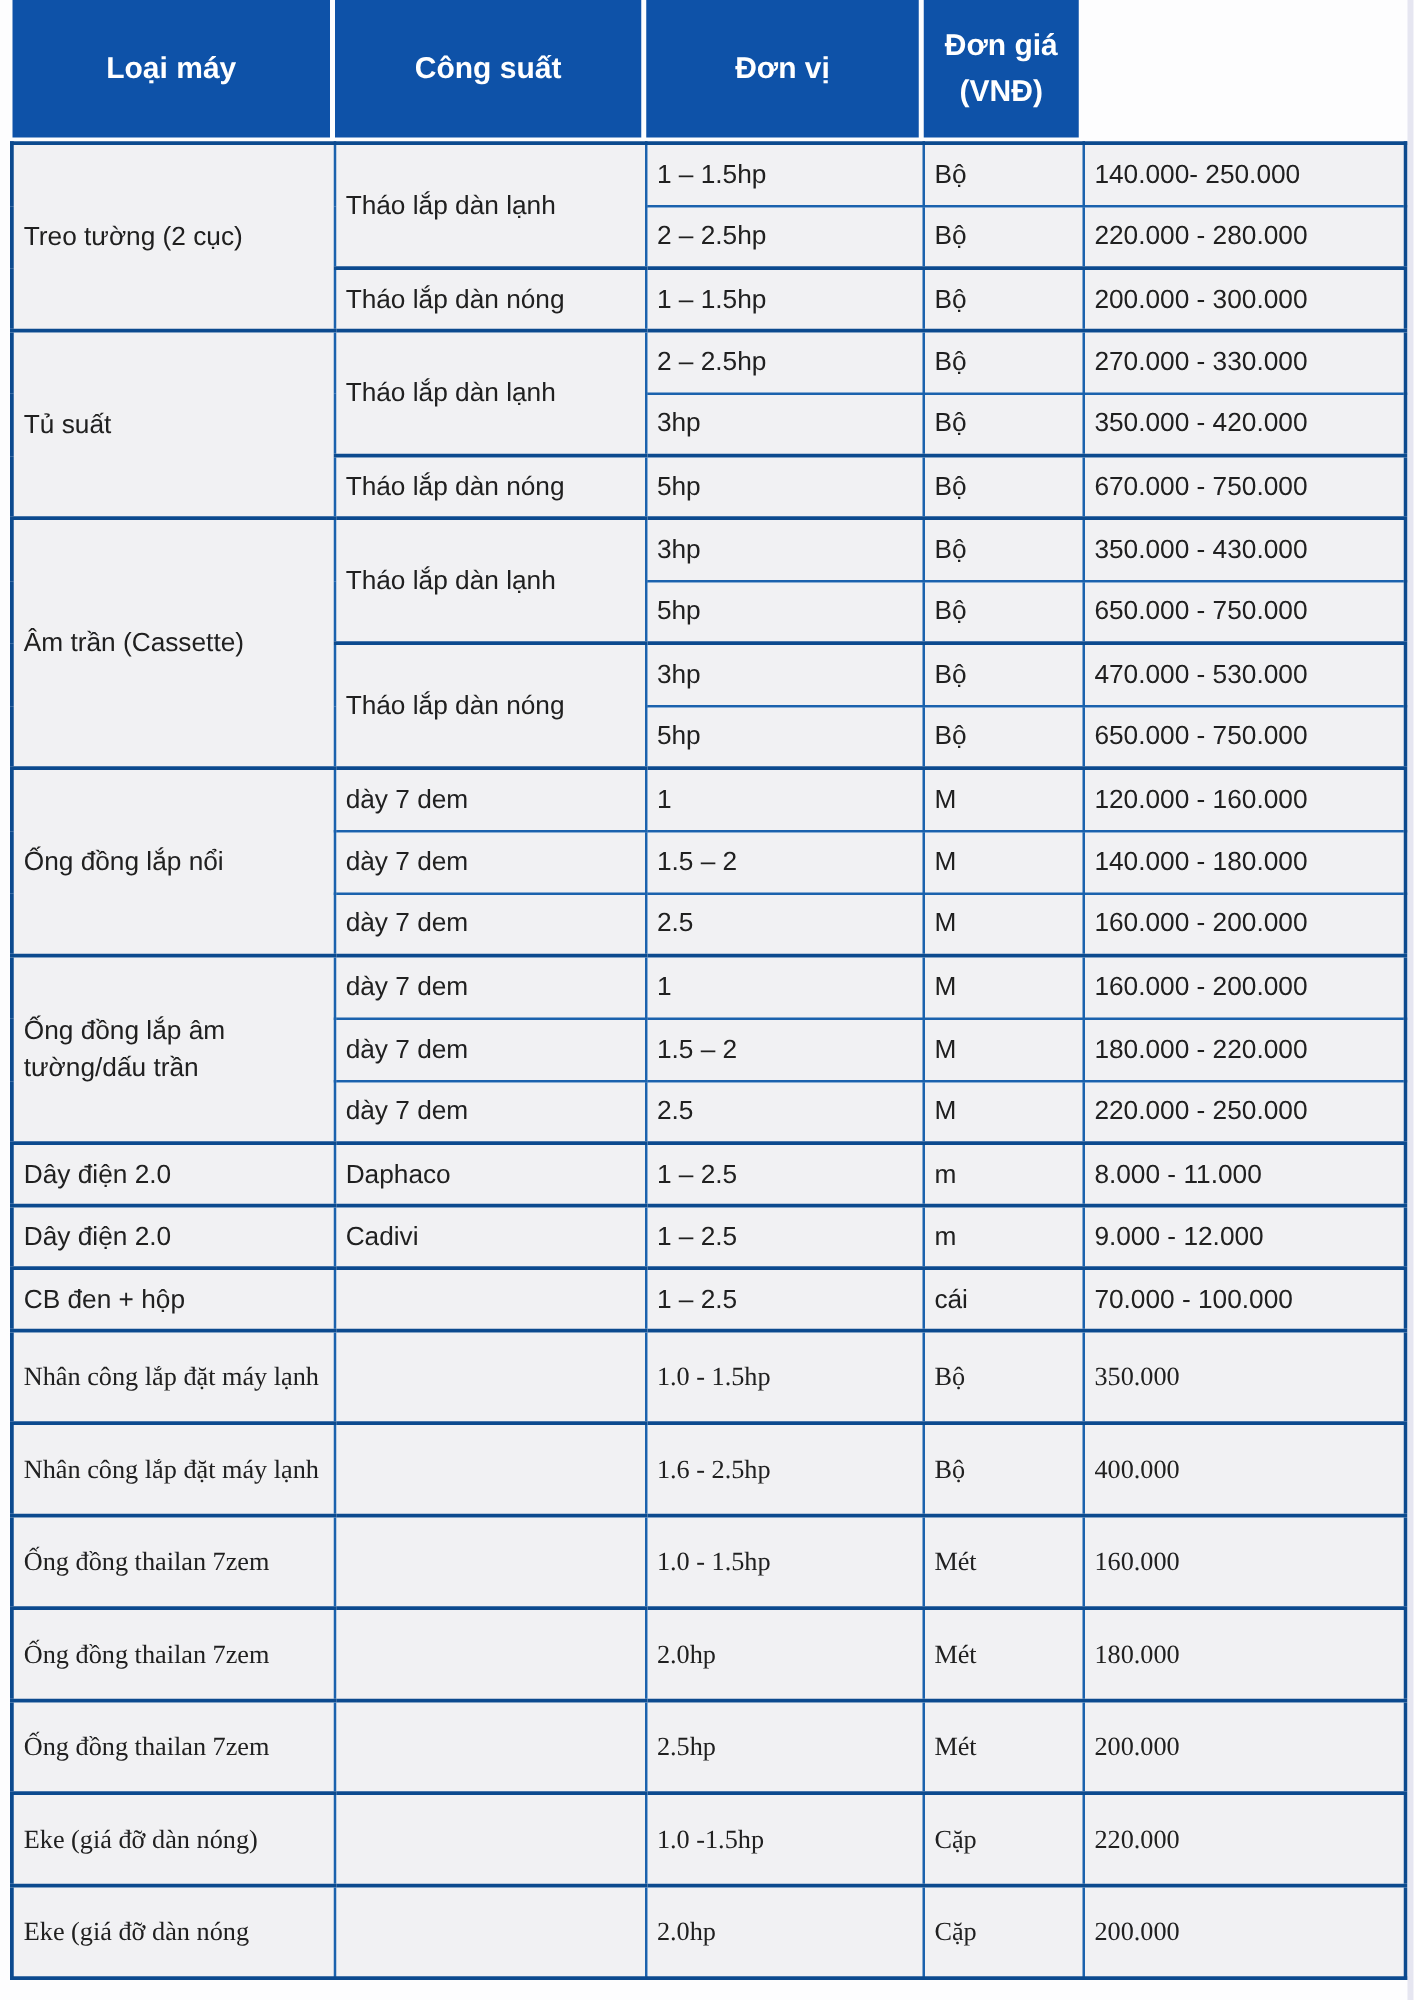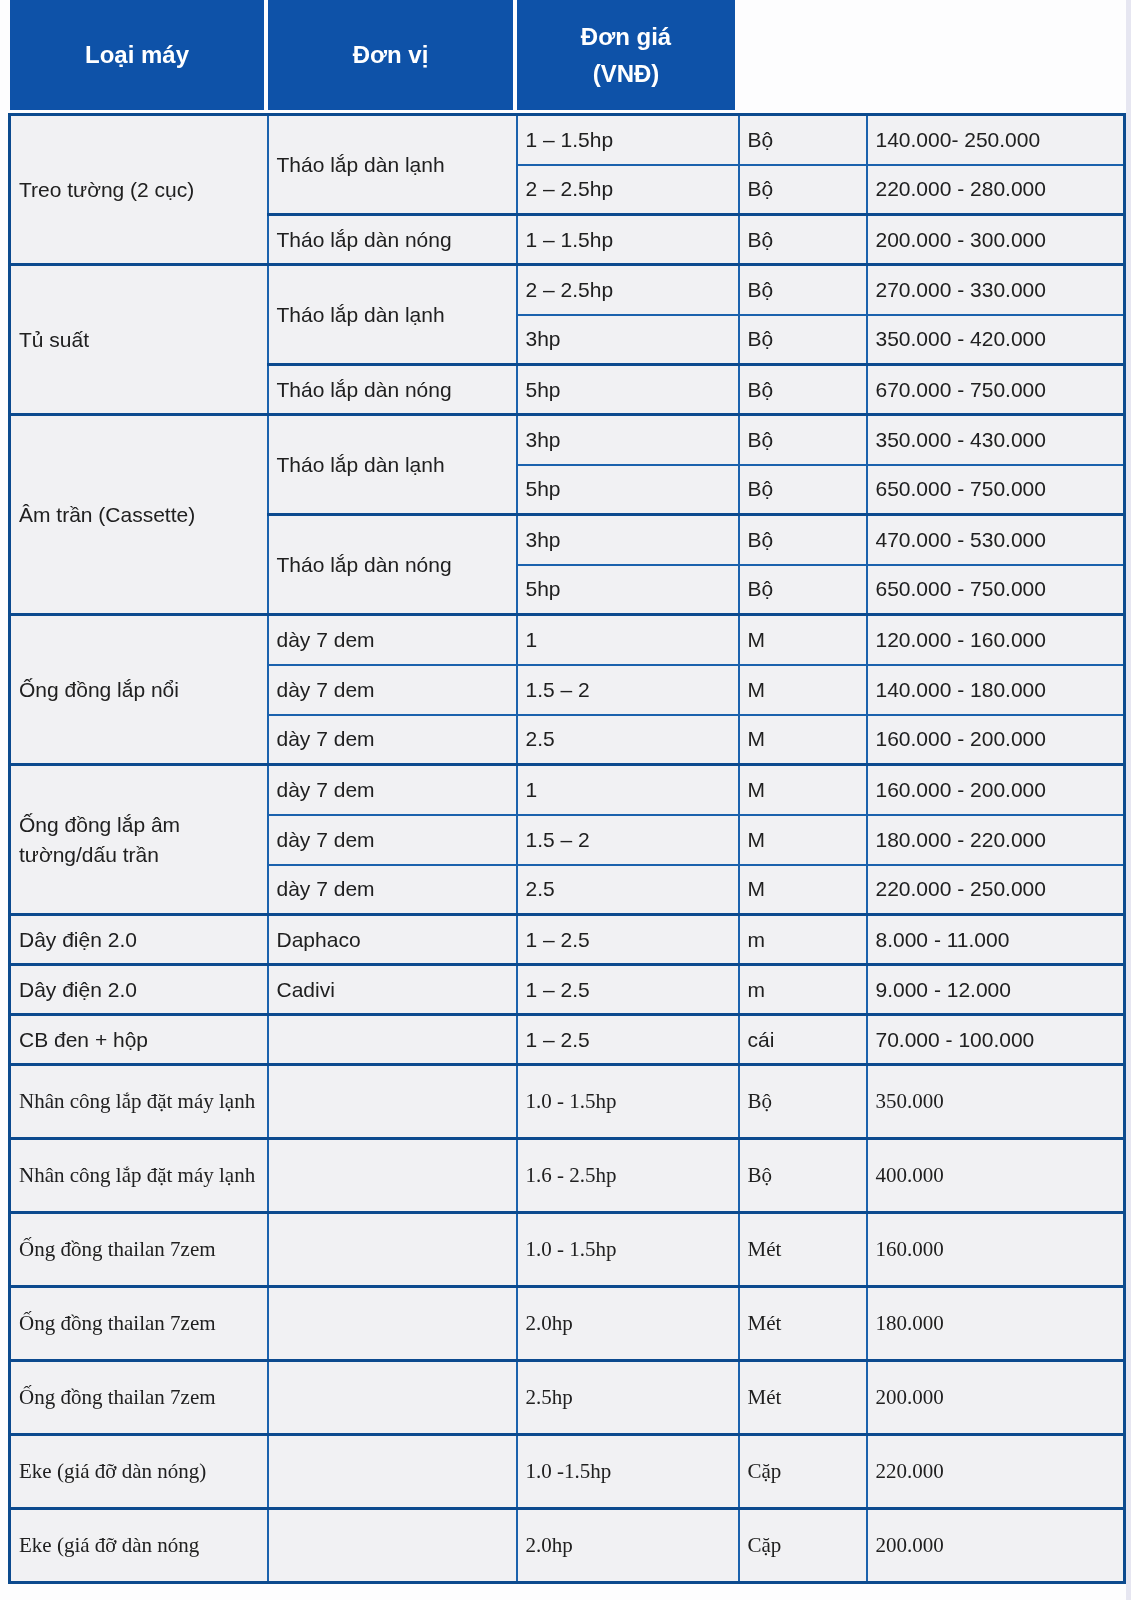--- a/index.html
+++ b/index.html
@@ -56,20 +56,23 @@
 <body>
 
 <div class="page">
   <div class="tbl-area">
 
     <div class="thead">
       <div class="hcell">
         <span>Loại máy</span>
       </div>
       <div class="hcell">
+        <span>Công suất</span>
+      </div>
+      <div class="hcell">
         <span>Đơn vị</span>
       </div>
       <div class="hcell">
         <span class="narrow"><span>Đơn giá</span> <span>(VNĐ)</span></span>
       </div>
     </div>
 
     <table>
       <colgroup>
         <col class="c1">

